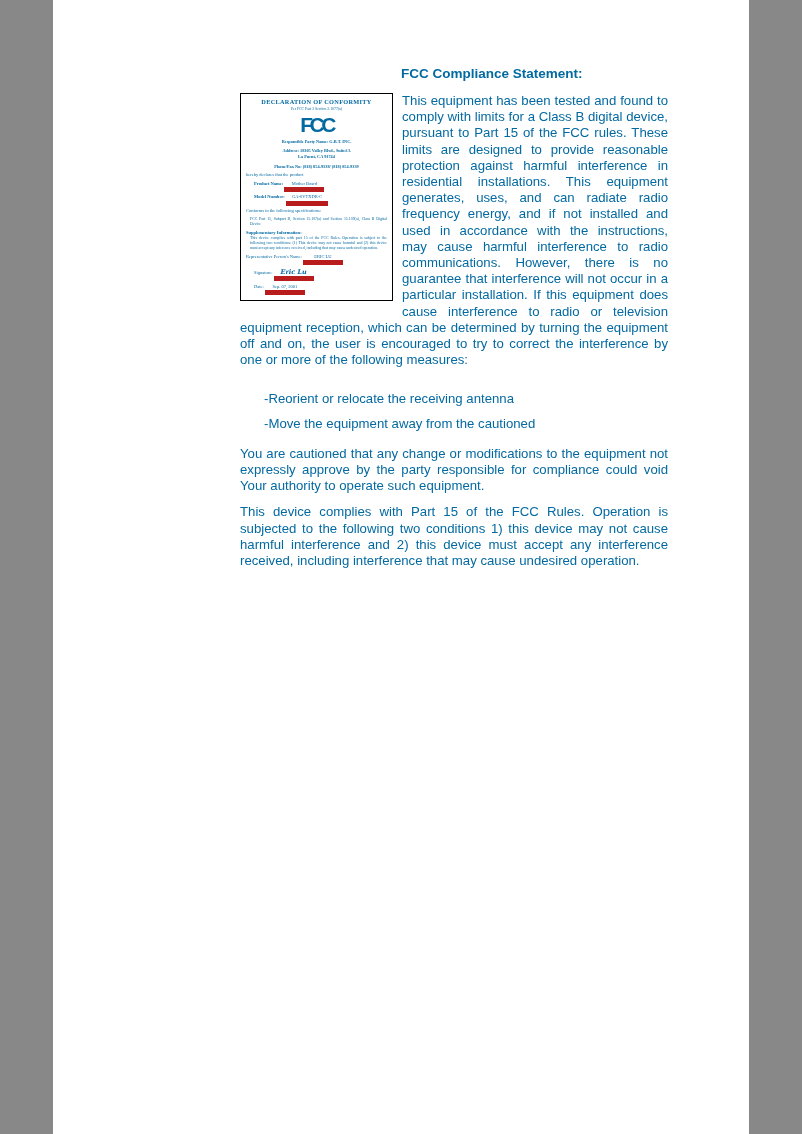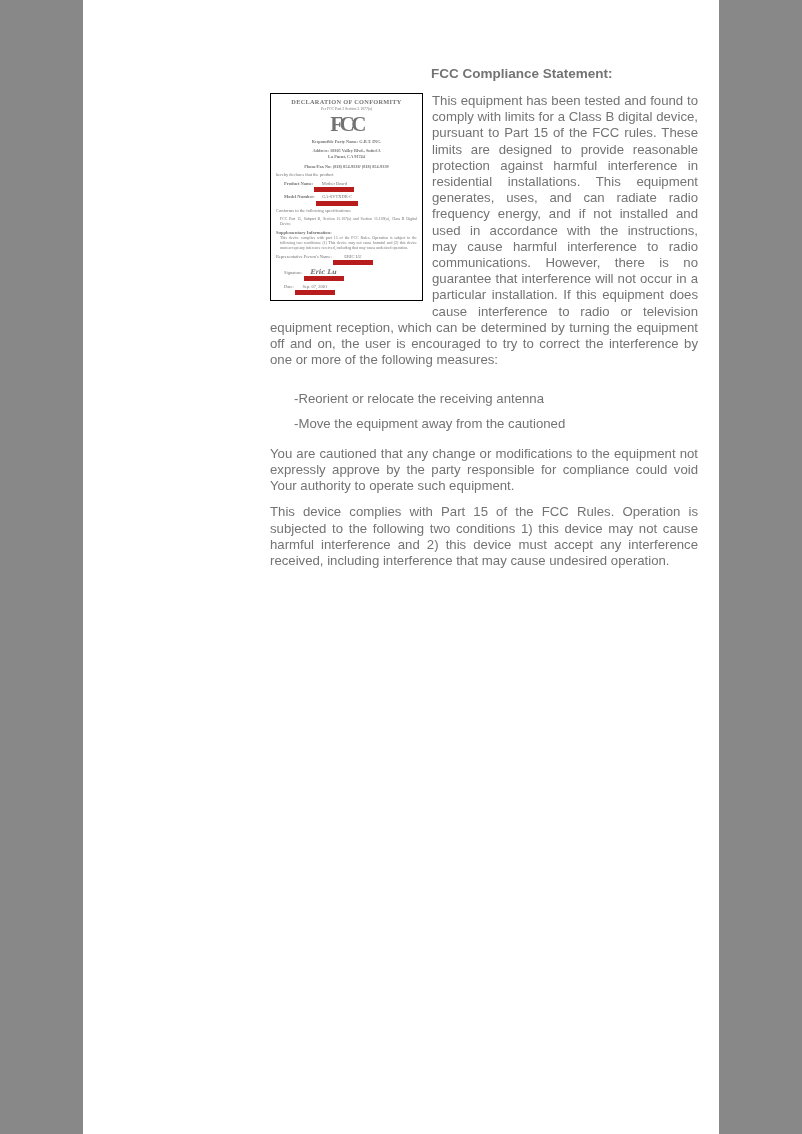--- a/index.html
+++ b/index.html
@@ -1,24 +1,24 @@
 <!DOCTYPE html>
 <html><head>
 <meta charset="utf-8">
 <style>
   * { margin: 0; padding: 0; box-sizing: border-box; }
   html, body { background: #888; }
   .page {
     position: relative;
-    width: 636px;
+    width: 696px;
     height: 1134px;
     margin: 0 auto;
     background: #ffffff;
     font-family: "Liberation Sans", sans-serif;
-    color: #737373;
+    color: #0369a1;
     overflow: hidden;
   }
   .content {
     position: absolute;
     top: 66px;
     left: 187px;
     width: 428px;
   }
   .doc-title {
     font-size: 13.5px;
@@ -60,21 +60,21 @@
     font-size: 6.3px;
     letter-spacing: 0.3px;
   }
   .doc-subheading {
     text-align: center;
     font-size: 3.8px;
     margin-bottom: 2px;
   }
   .fcc-logo {
     text-align: center;
-    font-family: Liberation Serif, serif;
+    font-family: Liberation Sans, sans-serif;
     font-weight: bold;
     font-size: 21px;
     letter-spacing: -3.5px;
     line-height: 1;
     margin: 2px 0 4px 0;
   }
   .doc-field-center {
     text-align: center;
     font-weight: bold;
     font-size: 4.3px;

